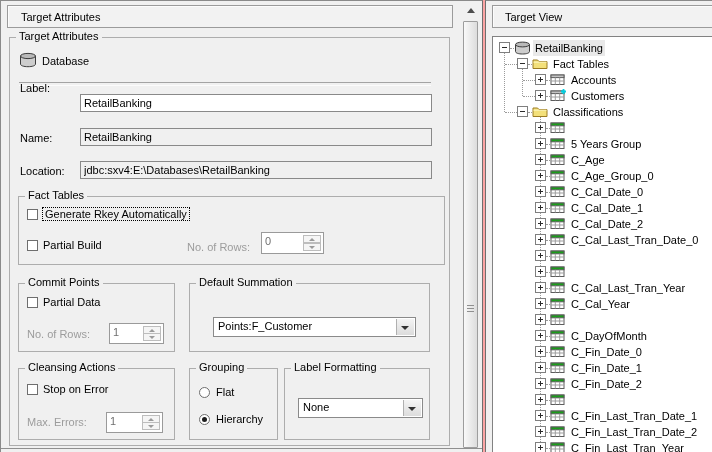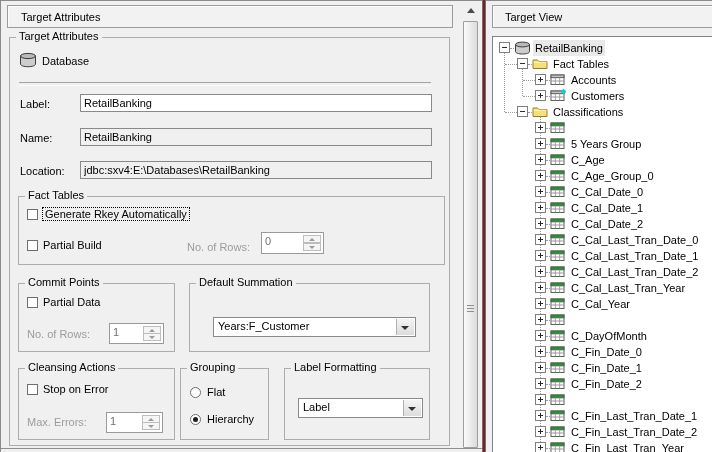--- a/index.html
+++ b/index.html
@@ -1,16 +1,16 @@
 <!DOCTYPE html>
 <html><head>
 <meta charset="utf-8">
 <style>
   html,body{margin:0;padding:0;}
-  #screen{position:relative;width:712px;height:452px;background:#7f1d1d;overflow:hidden;
+  #screen{position:relative;width:712px;height:452px;background:#fca5a5;overflow:hidden;
           font-family:"Liberation Sans",sans-serif;font-size:11px;color:#000;}
   
   .lp{position:absolute;left:0;top:0;width:481px;height:451px;background:#f0f0f0;
       border-top:1px solid #8a8a8a;border-left:1px solid #8a8a8a;border-right:1px solid #6f6f6f;}
   .pane-header{position:absolute;border:1px solid #9b9b9b;background:#f2f2f2;
       box-shadow:inset 1px 1px 0 #fcfcfc;display:flex;align-items:center;box-sizing:border-box;}
   .lp .pane-header{left:6px;top:4px;width:446px;height:23px;padding-left:13px;}
   .bottom-line{position:absolute;left:0;top:447px;width:481px;height:1px;background:#8f8f8f;}
   
   .sbar{position:absolute;left:461px;top:1px;width:18px;height:446px;background:#f0f0f0;}
@@ -101,21 +101,21 @@
 
       <span class="db-icon">
         <svg width="18" height="16" viewBox="0 0 18 16">
           <path d="M1.5 4 v8 c0 1.7 3.3 2.7 7.5 2.7 s7.5 -1 7.5 -2.7 v-8" fill="#cdcdcd" stroke="#3c3c3c"></path>
           <ellipse cx="9" cy="4" rx="7.5" ry="2.6" fill="#b9b9b9" stroke="#3c3c3c"></ellipse>
         </svg>
       </span>
       <span class="db-label">Database</span>
       <div class="sep"></div>
 
-      <span class="fld-label" style="top:60px">Label:</span>
+      <span class="fld-label" style="top:44px">Label:</span>
       <input class="tb" style="top: 56px;" value="RetailBanking">
 
       <span class="fld-label" style="top:94px">Name:</span>
       <input class="tb ro" style="top: 90px;" readonly="" value="RetailBanking">
 
       <span class="fld-label" style="top:127px">Location:</span>
       <input class="tb ro" style="top: 123px;" readonly="" value="jdbc:sxv4:E:\Databases\RetailBanking">
 
       <div class="group" style="left:8px;top:158px;width:427px;height:69px">
         <span class="group-label">Fact Tables</span>
@@ -139,53 +139,53 @@
         <div class="spin" style="left:90px;top:39px;width:55px;height:21px">
           <span class="spin-val">1</span>
           <span class="spin-btn up"></span>
           <span class="spin-btn dn"></span>
         </div>
       </div>
 
       <div class="group" style="left:179px;top:245px;width:241px;height:69px">
         <span class="group-label">Default Summation</span>
         <div class="combo" style="left:23px;top:33px;width:203px;height:20px">
-          <span class="combo-val">Years:F_Customer</span>
+          <span class="combo-val">Points:F_Customer</span>
           <span class="combo-btn"></span>
         </div>
       </div>
 
       <div class="group" style="left:8px;top:330px;width:157px;height:72px">
         <span class="group-label">Cleansing Actions</span>
         <span class="cb" style="left:8px;top:15px"></span>
         <span class="cb-label" style="left:24px;top:14px">Stop on Error</span>
         <span class="fld-label gray" style="left:8px;top:47px">Max. Errors:</span>
         <div class="spin" style="left:87px;top:43px;width:57px;height:21px">
           <span class="spin-val">1</span>
           <span class="spin-btn up"></span>
           <span class="spin-btn dn"></span>
         </div>
       </div>
 
-      <div class="group" style="left:170px;top:330px;width:89px;height:72px">
+      <div class="group" style="left:179px;top:330px;width:89px;height:72px">
         <span class="group-label">Grouping</span>
         <div class="radio-row">
           <span class="radio" style="left:9px;top:18px"></span>
           <span class="cb-label radio-label" style="left:26px;top:17px">Flat</span>
         </div>
         <div class="radio-row">
           <span class="radio checked" style="left:9px;top:45px"></span>
           <span class="cb-label radio-label" style="left:26px;top:44px">Hierarchy</span>
         </div>
       </div>
 
       <div class="group" style="left:274px;top:330px;width:146px;height:72px">
         <span class="group-label">Label Formatting</span>
         <div class="combo" style="left:13px;top:29px;width:125px;height:20px">
-          <span class="combo-val">Label</span>
+          <span class="combo-val">None</span>
           <span class="combo-btn"></span>
         </div>
       </div>
     </div>
 
     <div class="bottom-line"></div>
   </div>
 
   <div class="rp">
     <div class="pane-header">
@@ -329,31 +329,29 @@
             <span class="tlabel" style="left:76px">C_Cal_Last_Tran_Date_0</span>
           </div>
           <div class="trow" style="top: 211px;">
             <span class="exp plus" style="left:42px"></span>
             <span class="stub" style="left:53px"></span>
             <span class="ticon" style="left:57px"><svg width="16" height="13" viewBox="0 0 16 13">
                 <rect x="1" y="2" width="13" height="9.5" fill="#fff" stroke="#5c5c5c"></rect>
                 <rect x="1" y="2" width="13" height="2.8" fill="#1a9e1a" stroke="#5c5c5c"></rect>
                 <path d="M5.3 4.8 V11.5 M9.7 4.8 V11.5 M1 8 h13" stroke="#9d9d9d" fill="none"></path>
               </svg></span>
-            <span class="tlabel" style="left:76px">C_Cal_Last_Tran_Date_1</span>
           </div>
           <div class="trow" style="top: 227px;">
             <span class="exp plus" style="left:42px"></span>
             <span class="stub" style="left:53px"></span>
             <span class="ticon" style="left:57px"><svg width="16" height="13" viewBox="0 0 16 13">
                 <rect x="1" y="2" width="13" height="9.5" fill="#fff" stroke="#5c5c5c"></rect>
                 <rect x="1" y="2" width="13" height="2.8" fill="#1a9e1a" stroke="#5c5c5c"></rect>
                 <path d="M5.3 4.8 V11.5 M9.7 4.8 V11.5 M1 8 h13" stroke="#9d9d9d" fill="none"></path>
               </svg></span>
-            <span class="tlabel" style="left:76px">C_Cal_Last_Tran_Date_2</span>
           </div>
           <div class="trow" style="top: 243px;">
             <span class="exp plus" style="left:42px"></span>
             <span class="stub" style="left:53px"></span>
             <span class="ticon" style="left:57px"><svg width="16" height="13" viewBox="0 0 16 13">
                 <rect x="1" y="2" width="13" height="9.5" fill="#fff" stroke="#5c5c5c"></rect>
                 <rect x="1" y="2" width="13" height="2.8" fill="#1a9e1a" stroke="#5c5c5c"></rect>
                 <path d="M5.3 4.8 V11.5 M9.7 4.8 V11.5 M1 8 h13" stroke="#9d9d9d" fill="none"></path>
               </svg></span>
             <span class="tlabel" style="left:76px">C_Cal_Last_Tran_Year</span>

